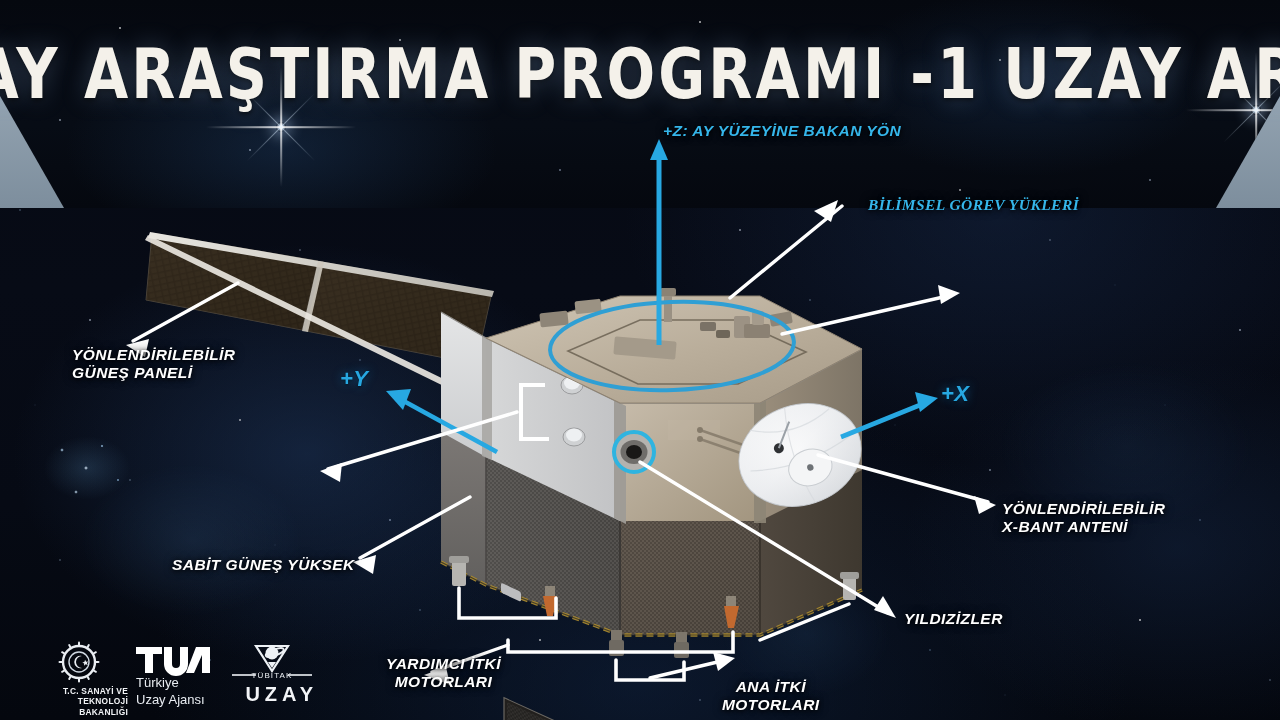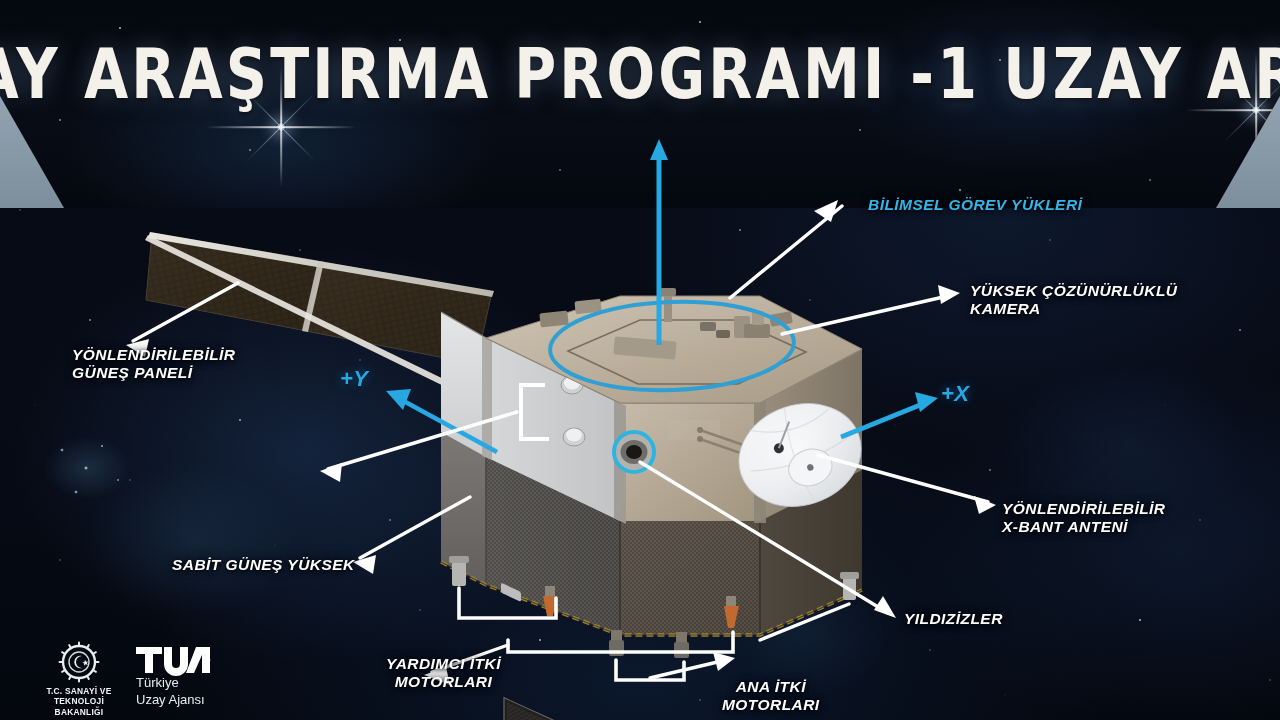--- a/index.html
+++ b/index.html
@@ -166,21 +166,21 @@
   .lbl.white{ color:#ffffff; font-size:15.5px; }
   .lbl.cyan { color:#35b6ea; font-size:15.5px; }
   .lbl.axis { color:#27a8e2; font-size:22px; letter-spacing:.5px;
               text-shadow:0 0 10px rgba(20,110,170,.8),0 1px 3px rgba(0,0,0,.9); }
 
   
   .logos{ position:absolute; left:30px; top:645px; width:290px; height:68px; }
   .logo{ position:absolute; }
   .logo-cap{
     font-family:"Liberation Sans", sans-serif; font-weight:700;
-    color:#f2f4f7; text-align:center; line-height:1.22;
+    color:#f2f4f7; text-align:right; line-height:1.22;
   }
   .tua-cap{ font-weight:400; color:#e8ecf1; line-height:1.3; }
 
   svg{ display:block; overflow:visible; }
 </style>
 </head>
 <body>
 
 <div id="stage">
 
@@ -481,29 +481,28 @@
       </g>
 
       <g>
         <polyline points="616,660 616,680 684,680 684,662" fill="none" stroke="#ffffff" stroke-width="3.6"></polyline>
         <line x1="650" y1="678" x2="726" y2="660" stroke="#ffffff" stroke-width="3.4"></line>
         <polygon points="735,658 713,652 718,671" fill="#ffffff"></polygon>
       </g>
     </g>
   </svg>
 
+  <div class="lbl cyan" style="left:663px; top:122px;">+Z: AY YÜZEYİNE BAKAN YÖN</div>
 
   <div class="lbl axis" style="left:340px; top:366px;">+Y</div>
 
   <div class="lbl axis" style="left:941px; top:381px;">+X</div>
 
-  <div class="lbl cyan" style="left:868px; top:196px;">BİLİMSEL GÖREV YÜKLERİ</div>
-
-  <div class="lbl white" style="left:970px; top:282px;">YÜKSEK ÇÖZÜNÜRLÜKLÜ
-KAMERA</div>
+  <div class="lbl cyan" style="left:868px; top:196px;font-family:Liberation Serif, serif;">BİLİMSEL GÖREV YÜKLERİ</div>
+
 
   <div class="lbl white" style="left:72px; top:346px;">YÖNLENDİRİLEBİLİR
 GÜNEŞ PANELİ</div>
 
 
   <div class="lbl white" style="left:172px; top:556px;">SABİT GÜNEŞ YÜKSEK</div>
 
   <div class="lbl white" style="left:1002px; top:500px;">YÖNLENDİRİLEBİLİR
 X-BANT ANTENİ</div>
 
@@ -552,15 +551,29 @@
 
           <path d="M28,0 H36 V17 A4,4 0 0 0 44,17 V0 H52 V17 A12,12 0 0 1 28,17 Z"></path>
 
           <path d="M60,0 L74,0 L74,26 L66,26 L66,8 L58,26 L50,26 Z"></path>
         </g>
       </svg>
       <div class="logo-cap tua-cap" style="font-size:13px; text-align:left; white-space:pre-line; margin-top:0;">Türkiye
 Uzay Ajansı</div>
     </div>
 
+    <div class="logo" style="left:196px; top:0; width:92px;">
+      <svg width="92" height="36" viewBox="0 0 92 36">
+        <g transform="translate(46,0)">
+          <path d="M-16,1 L16,1 L0,26 Z" fill="none" stroke="#eef2f6" stroke-width="2.2"></path>
+          <circle cx="0" cy="8" r="6.4" fill="#eef2f6"></circle>
+          <ellipse cx="0" cy="8" rx="9.6" ry="3" fill="none" stroke="#eef2f6" stroke-width="1.8" transform="rotate(-20)"></ellipse>
+          <path d="M-4,17 L4,17 L0,23 Z" fill="#eef2f6"></path>
+        </g>
+        <line x1="6" y1="30" x2="30" y2="30" stroke="#eef2f6" stroke-width="1.6"></line>
+        <line x1="62" y1="30" x2="86" y2="30" stroke="#eef2f6" stroke-width="1.6"></line>
+        <text x="46" y="33" text-anchor="middle" font-family="Liberation Sans, sans-serif" font-size="8" letter-spacing="1.1" fill="#eef2f6">TÜBİTAK</text>
+      </svg>
+      <div class="logo-cap" style="font-size:20px; letter-spacing:5px; margin-top:1px;">UZAY</div>
+    </div>
 
   </div>
 </div>
 
 </body></html>

